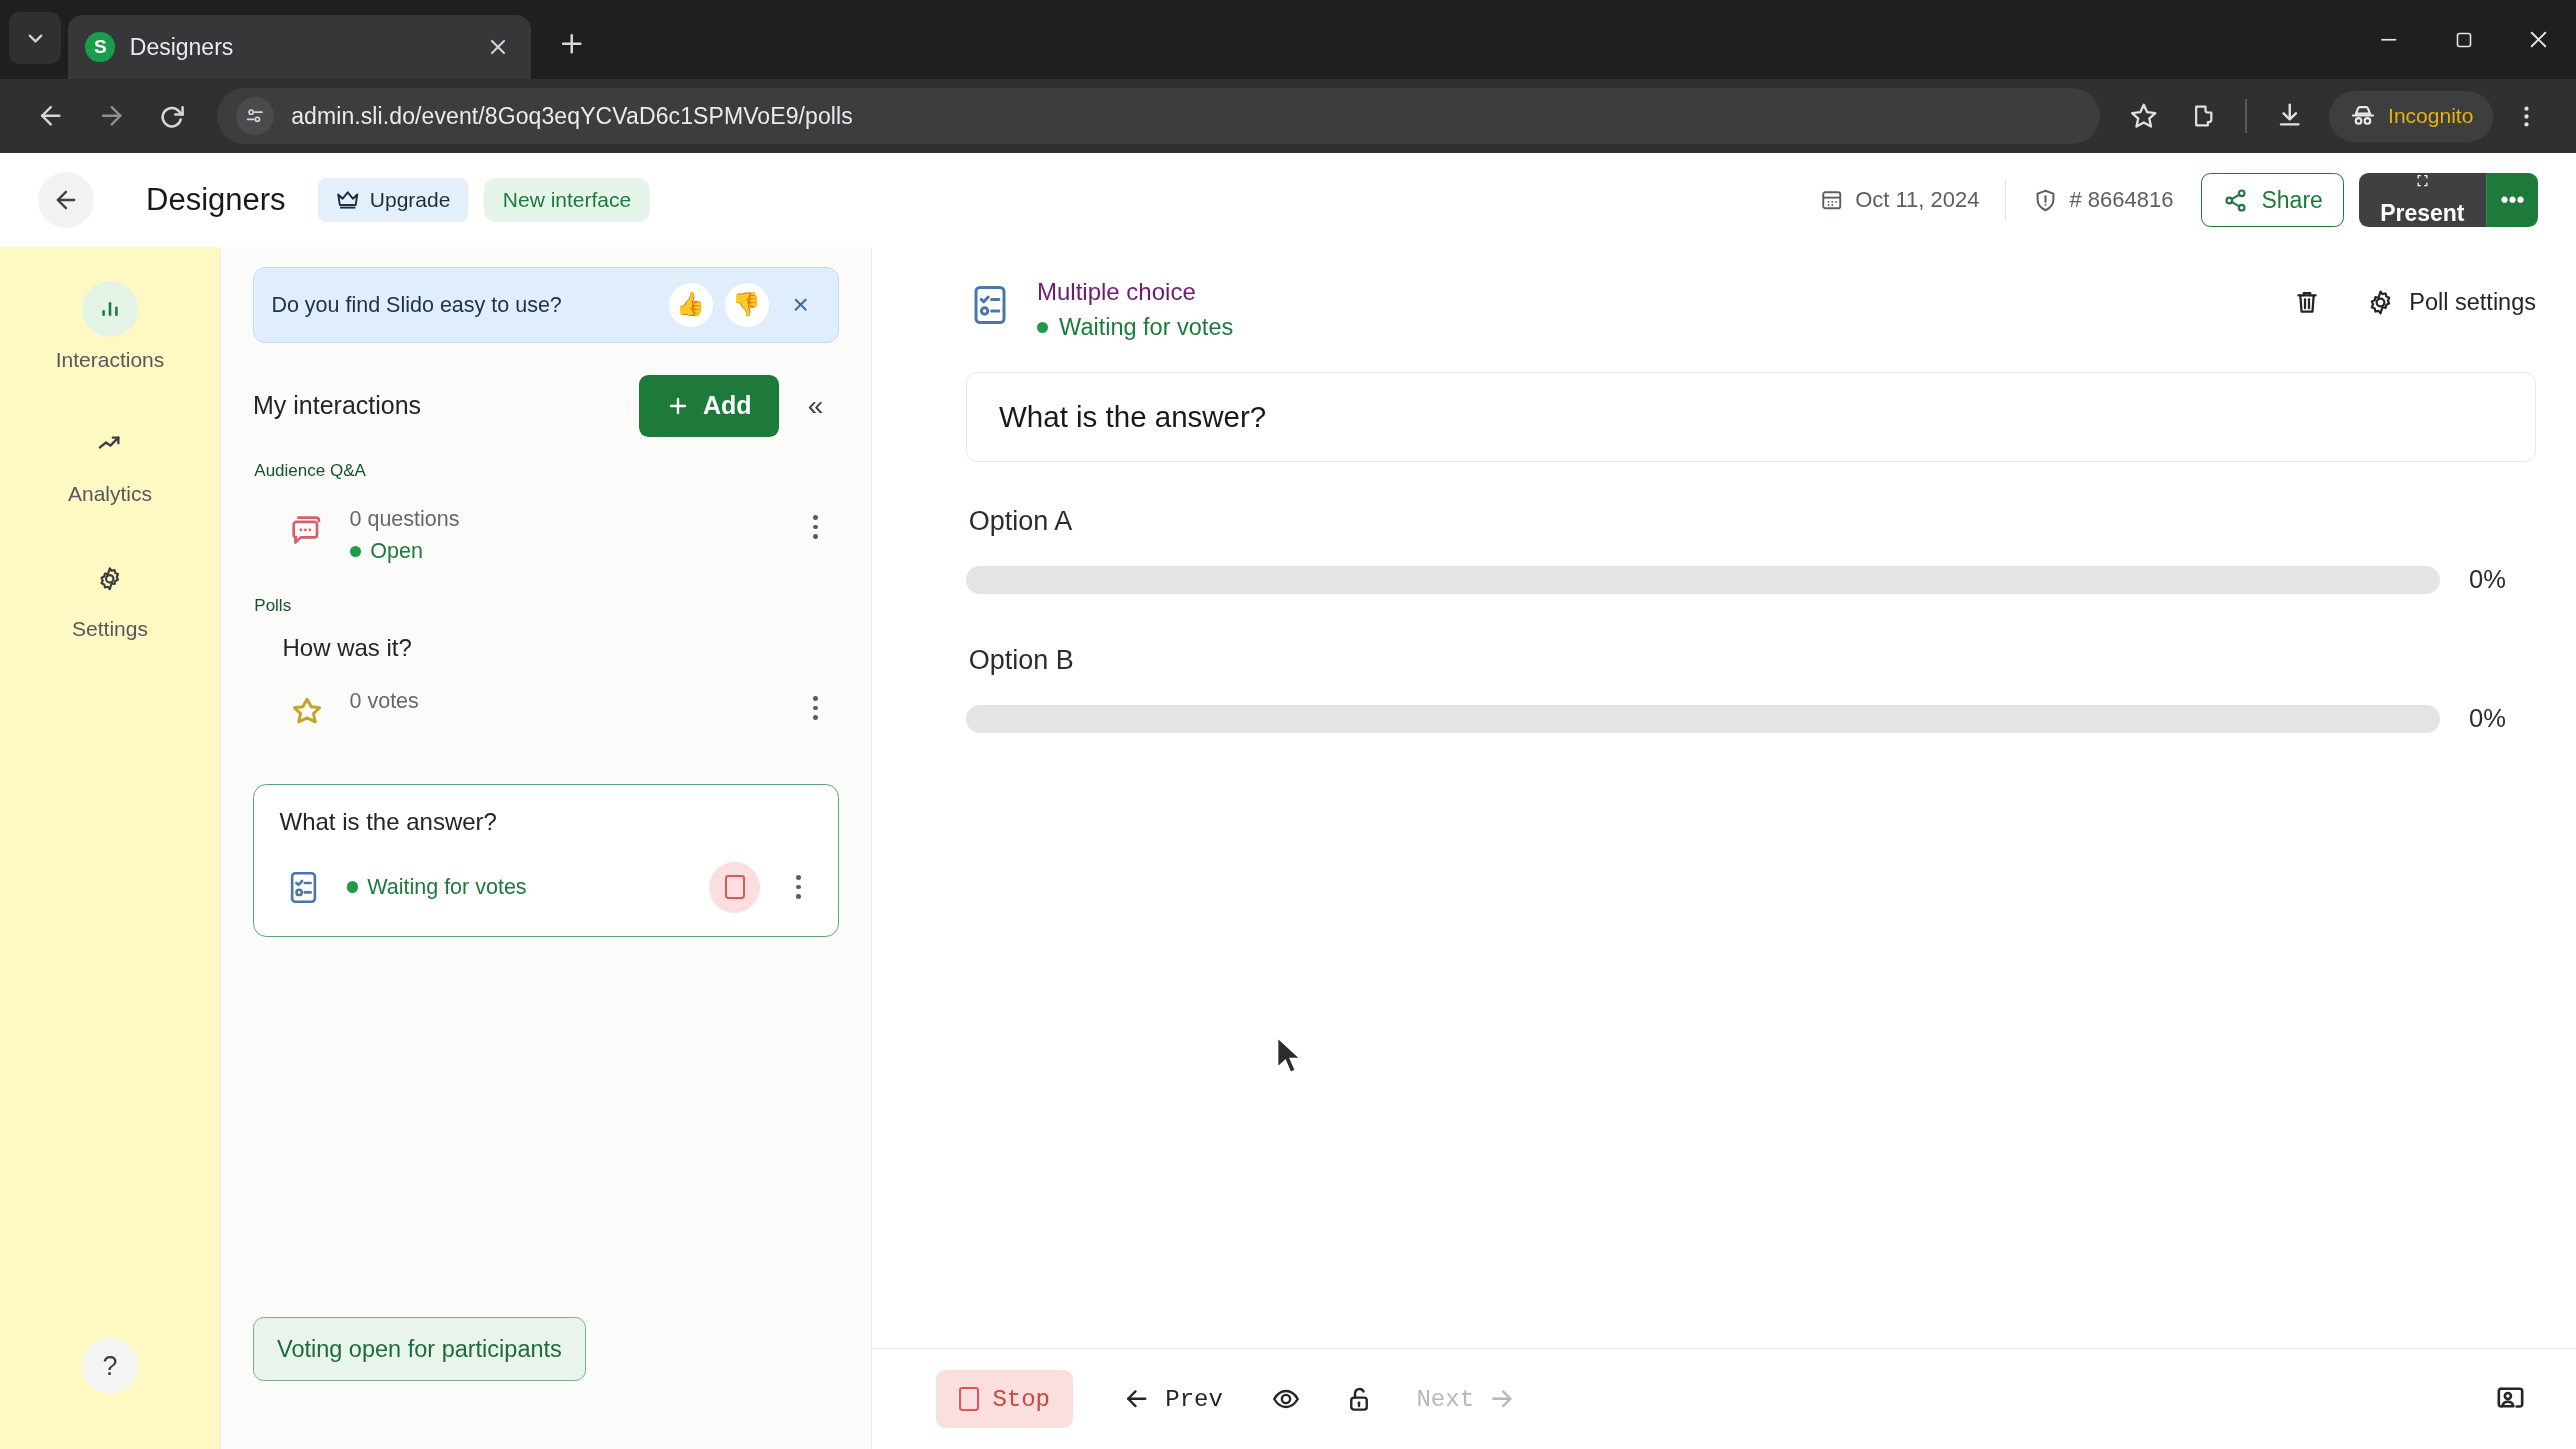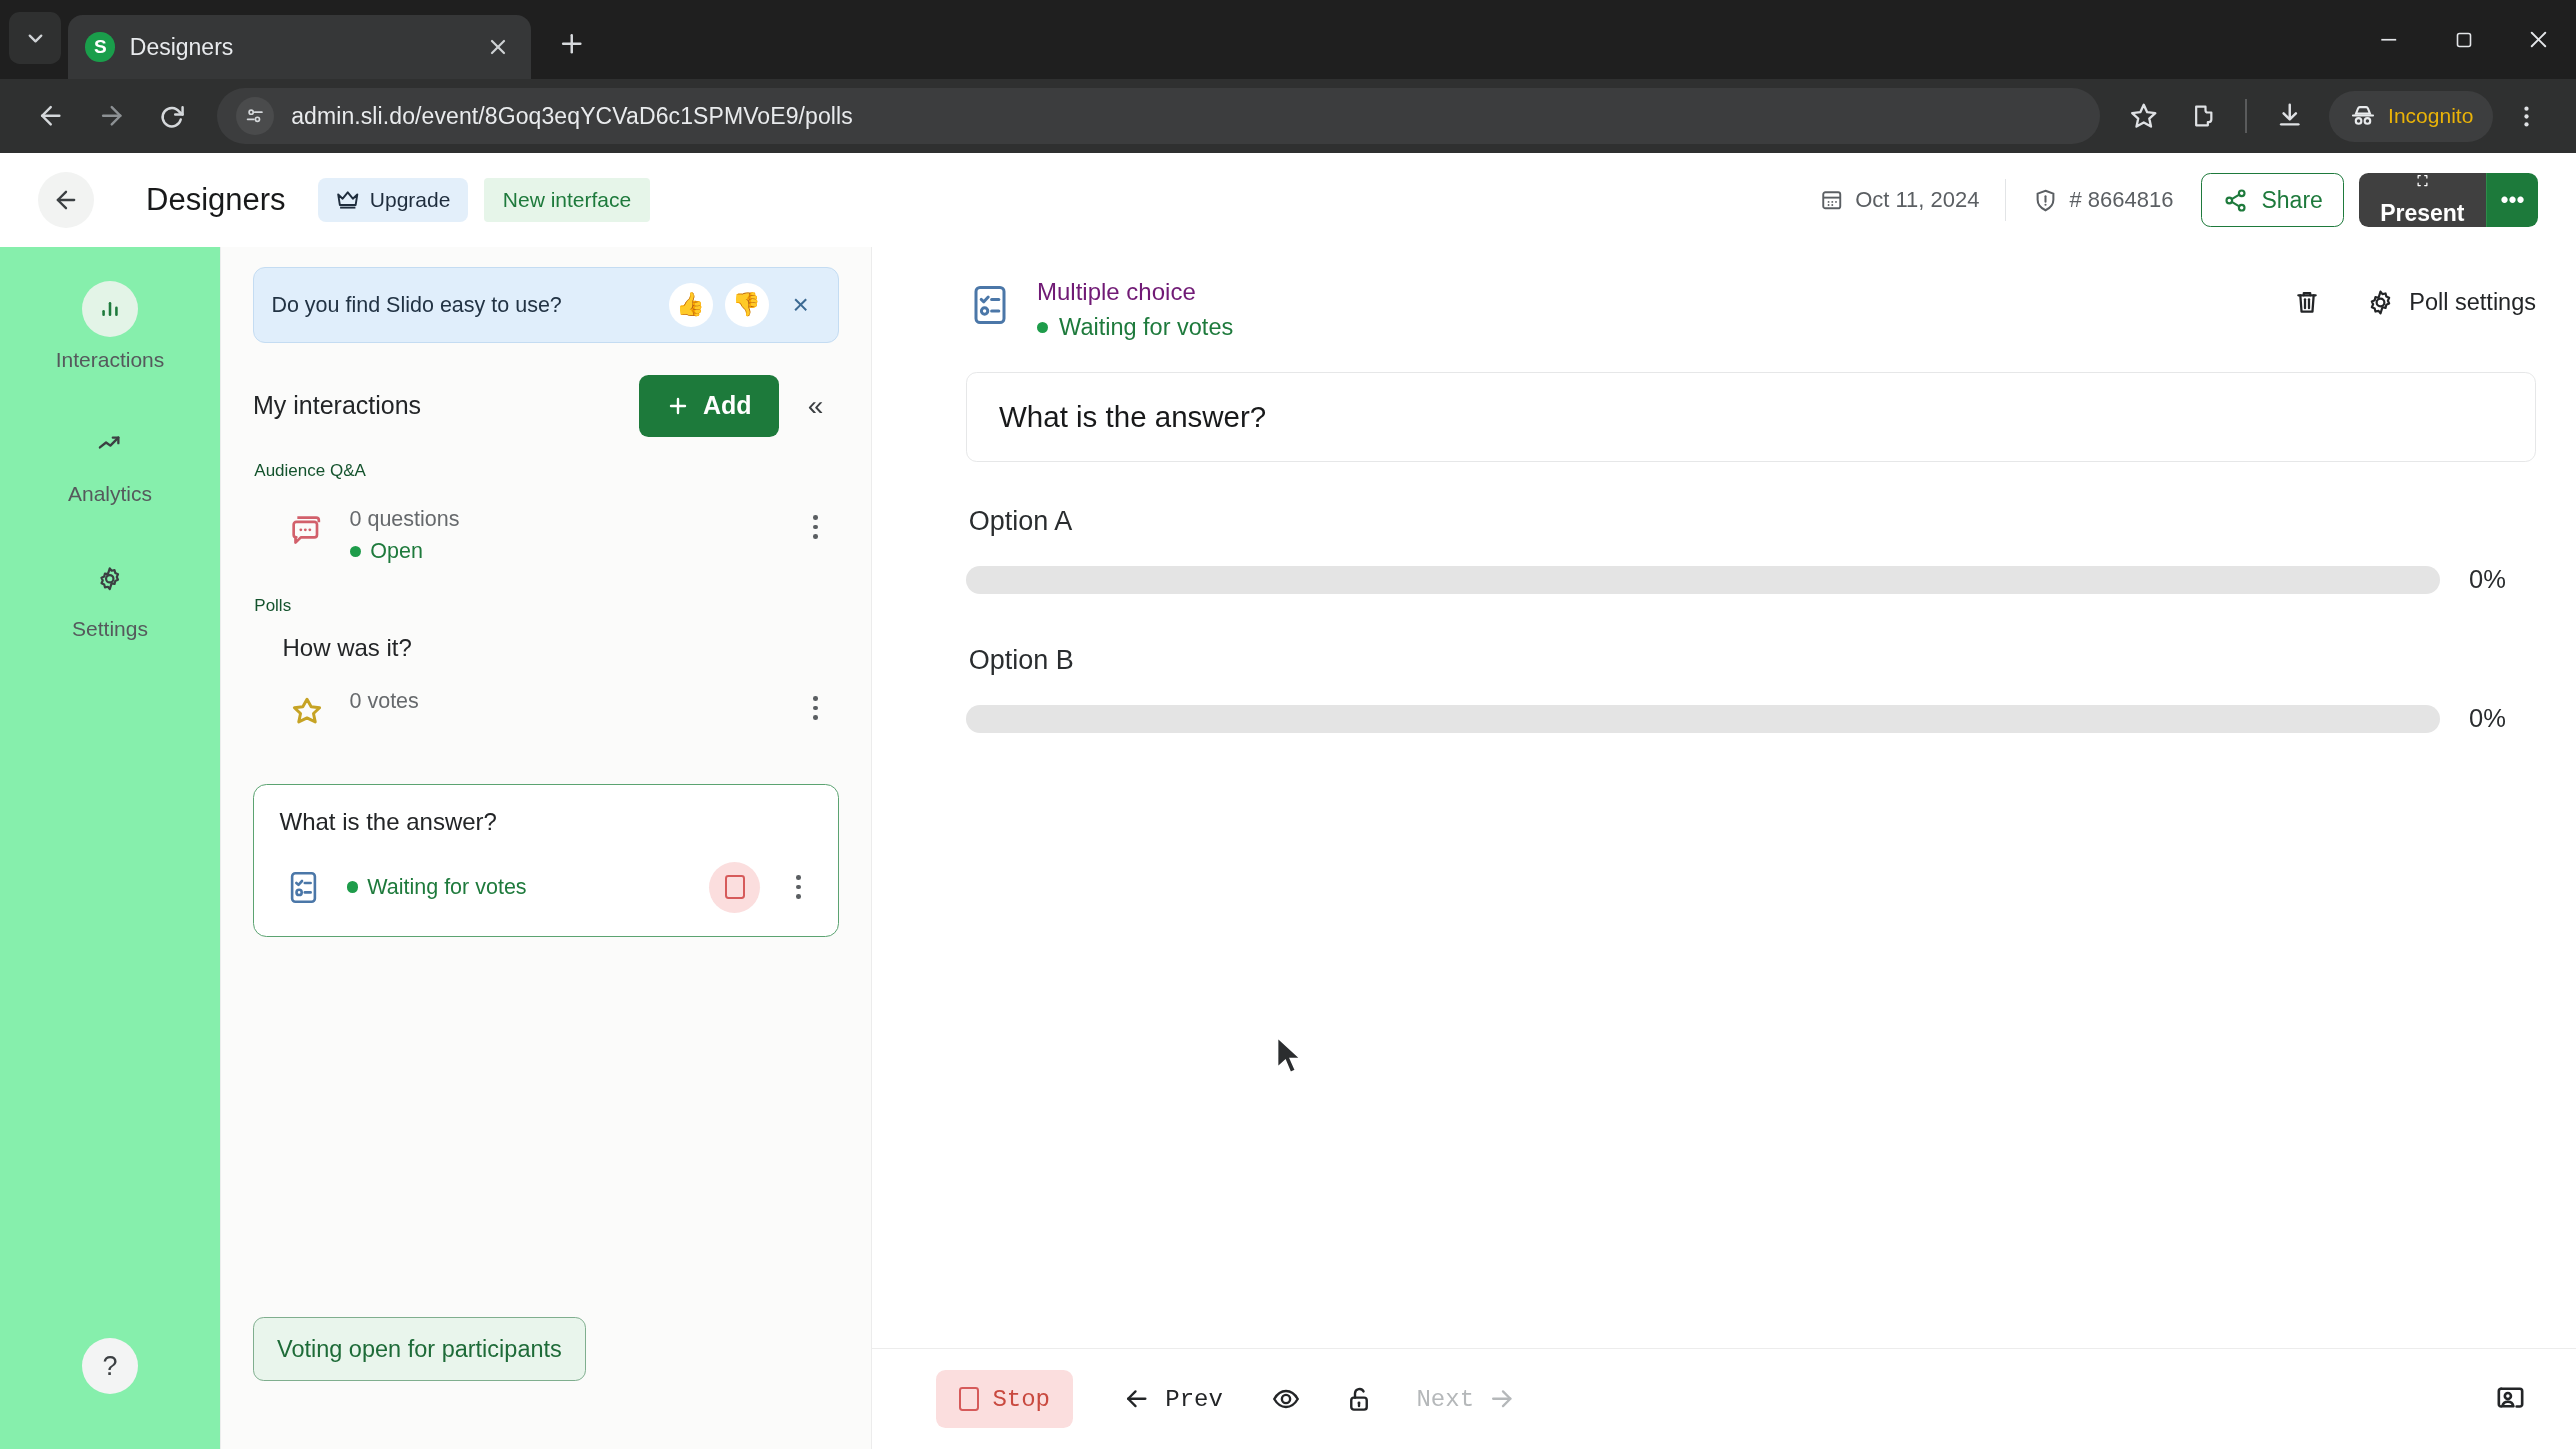--- a/index.html
+++ b/index.html
@@ -75,21 +75,21 @@
   }
   .backbtn { width: 56px; height: 56px; border-radius: 50%; background: #f2f3f2;
     display: flex; align-items: center; justify-content: center; flex: 0 0 auto; }
   .evtitle { font-size: 31px; color: #18191a; margin-left: 52px; font-weight: 400; }
   .pill-upgrade {
     margin-left: 32px; height: 44px; background: #e3effa; border-radius: 8px;
     display: flex; align-items: center; gap: 9.4px; padding: 0 17.4px;
     color: #1f2d3d; font-size: 21px; flex: 0 0 auto;
   }
   .pill-newui {
-    margin-left: 16px; height: 44px; background: #e6f5e9; border-radius: 4px;
+    margin-left: 16px; height: 44px; background: #e6f5e9; border-radius: 12px;
     display: flex; align-items: center; padding: 0 19px;
     color: #1e7a3c; font-size: 21px; flex: 0 0 auto;
   }
   .head-spacer { flex: 1; }
   .head-meta { display: flex; align-items: center; gap: 10.7px; color: #5b5f63; font-size: 22px; }
   .head-sep { width: 1.3px; height: 42px; background: #e2e4e6; margin: 0 25.5px; }
   .btn-share {
     height: 54px; border: 1.3px solid #1e7a3c; border-radius: 9.4px; color: #1e7a3c;
     background: #fff; display: flex; align-items: center; gap: 12px; padding: 0 20px;
     font-size: 23px; margin-left: 28px; flex: 0 0 auto;
@@ -104,21 +104,21 @@
   .btn-present-more {
     height: 54px; background: #1d7a3b; color: #fff; border-radius: 0 9.4px 9.4px 0;
     display: flex; align-items: center; justify-content: center; width: 52px;
     font-size: 23px; border-left: 1.3px solid #2e8c4b;
   }
 
   .body { flex: 1; display: flex; min-height: 0; }
 
   
   .rail {
-    width: 221px; background: #86efac; border-right: 1.3px solid #eceded;
+    width: 221px; background: #fef9c3; border-right: 1.3px solid #eceded;
     display: flex; flex-direction: column; align-items: center;
     padding-top: 34px; flex: 0 0 auto; position: relative;
   }
   .rail-item { width: 100%; display: flex; flex-direction: column; align-items: center;
     margin-bottom: 44px; }
   .rail-ico { width: 56px; height: 56px; border-radius: 50%; display: flex;
     align-items: center; justify-content: center; margin-bottom: 10.7px; }
   .rail-ico.active { background: #e3f4e7; }
   .rail-lbl { font-size: 21px; color: #55595c; }
   .helpbtn {

